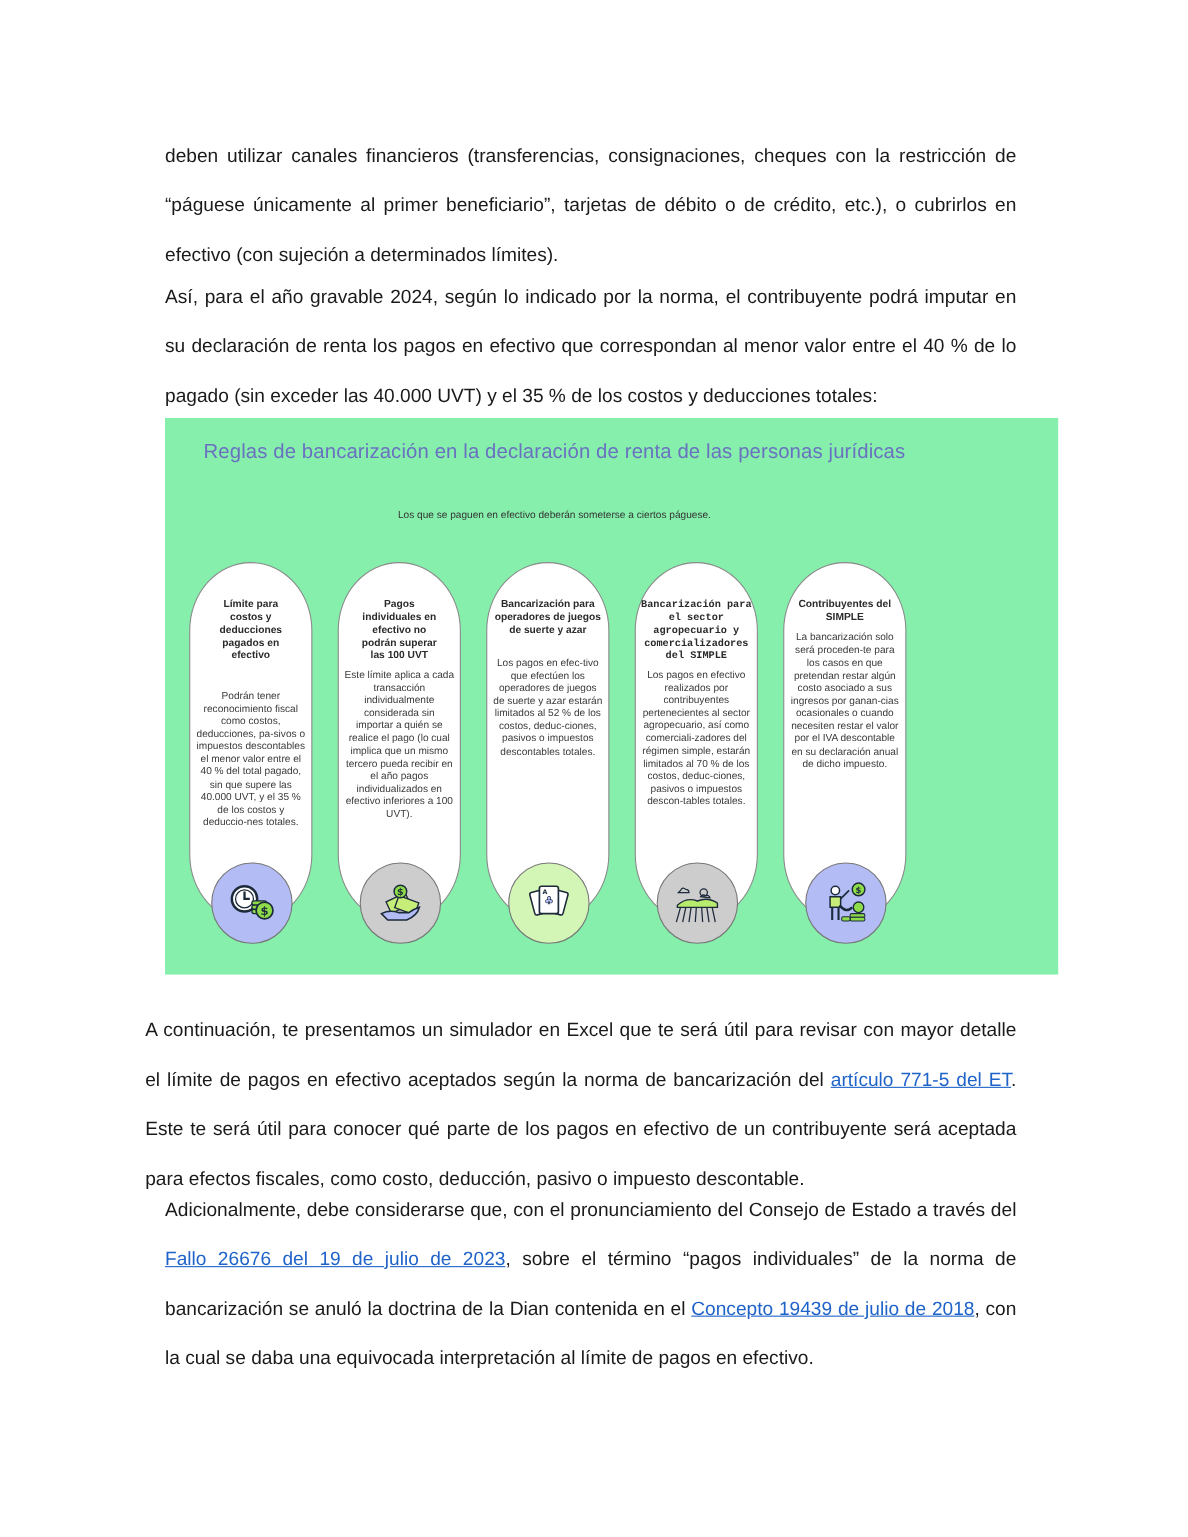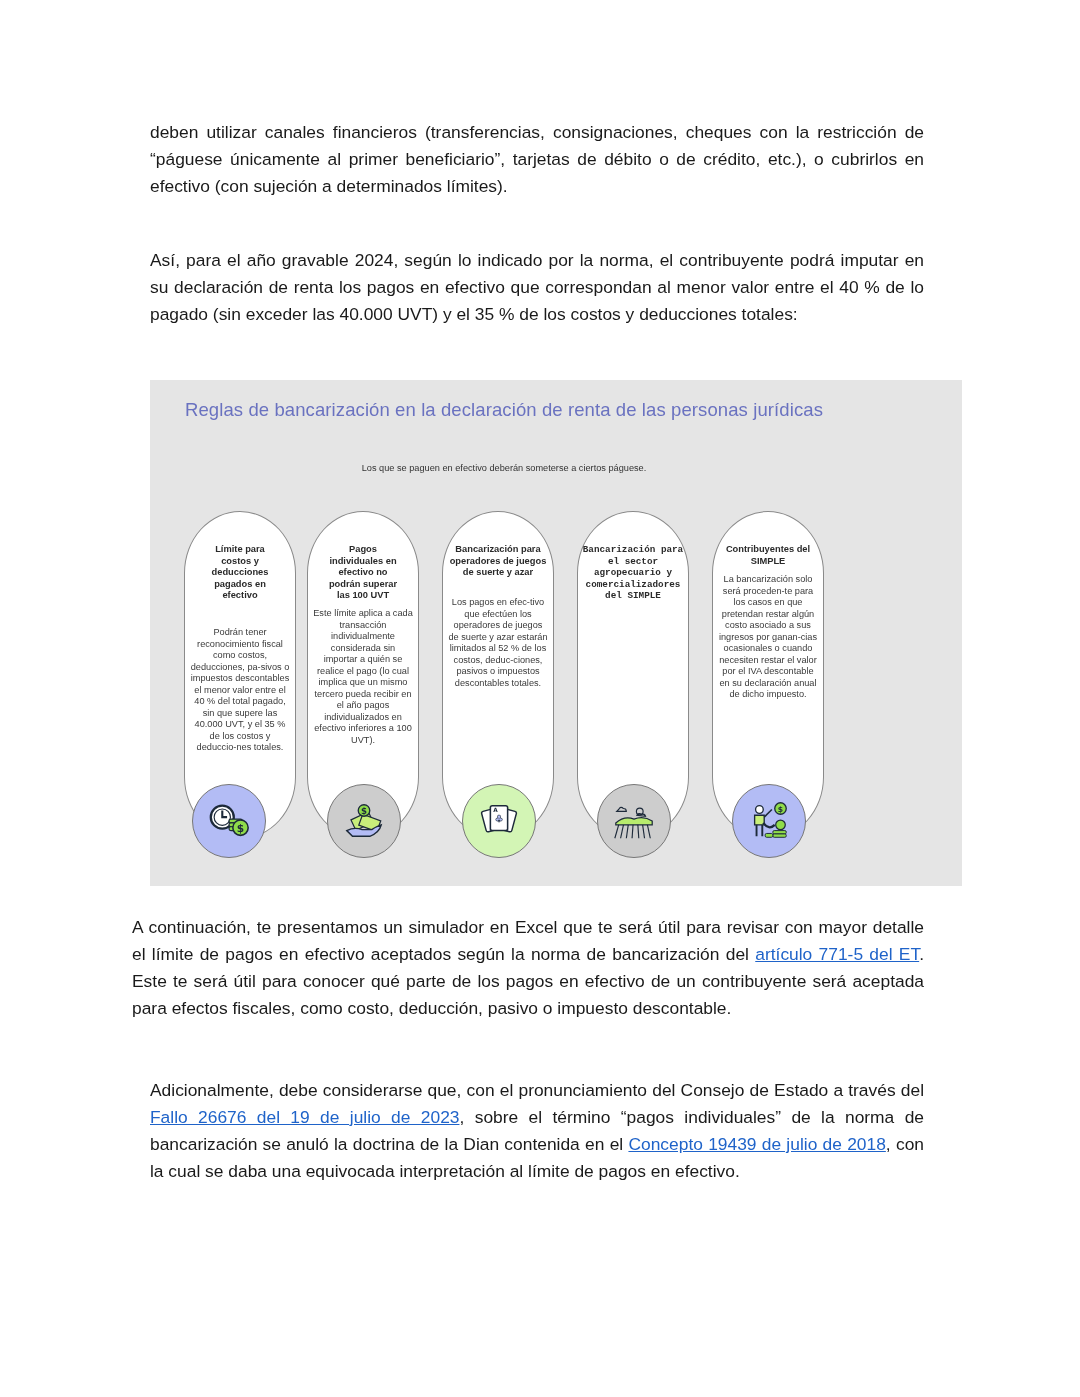--- a/index.html
+++ b/index.html
@@ -1,25 +1,25 @@
 <!DOCTYPE html>
 <html><head>
 <meta charset="utf-8">
 <style>
   html, body { margin:0; padding:0; background:#ffffff; }
   body { width:1080px; height:1397px; position:relative; overflow:hidden;
          font-family:"Liberation Sans", sans-serif; color:#1a1a1a; }
-  .para { position:absolute; font-size:17.4px; line-height:27px; text-align:justify; text-align-last:left; margin:0; }
+  .para { position:absolute; font-size:17.4px; line-height:45px; text-align:justify; text-align-last:left; margin:0; }
   .p1 { left:150px; top:119px; width:774px; }
   .p2 { left:150px; top:247px; width:774px; }
   .p3 { left:132px; top:914px; width:792px; }
   .p4 { left:150px; top:1077px; width:774px; }
   a.link { color:#1f63c9; text-decoration:underline; }
 
-  .figure { position:absolute; left:150px; top:380px; width:812px; height:506px; background:#e5e5e5; }
+  .figure { position:absolute; left:150px; top:380px; width:812px; height:506px; background:#86efac; }
   .fig-title { position:absolute; left:0; top:19px; width:708px; text-align:center; font-size:18.5px; color:#6a72c0; letter-spacing:0.1px; }
   .fig-sub { position:absolute; left:30px; top:53px; width:648px; text-align:center; font-size:9.2px; line-height:11.5px; color:#333; }
   .fig-sub2 { position:absolute; left:30px; top:83px; width:648px; text-align:center; font-size:9.2px; color:#333; }
 
   .pill { position:absolute; top:131px; width:112px; height:328px; background:#fff; border:1px solid #8a8a8a;
           border-radius:56px / 62px; box-sizing:border-box; }
   .pill-head { position:absolute; left:6px; right:6px; top:32px; text-align:center; font-weight:bold; font-size:9.3px; line-height:11.6px; color:#2a2a2a; }
   .pill-body { position:absolute; left:5px; right:5px; text-align:center; font-size:9.2px; line-height:11.5px; color:#3a3a3a; }
   .icon-circle { position:absolute; width:74px; height:74px; border-radius:50%; border:1px solid #777; box-sizing:border-box;
                  display:flex; align-items:center; justify-content:center; }
@@ -28,21 +28,21 @@
 </head>
 <body>
 
 <p class="para p1">deben utilizar canales financieros (transferencias, consignaciones, cheques con la restricción de “páguese únicamente al primer beneficiario”, tarjetas de débito o de crédito, etc.), o cubrirlos en efectivo (con sujeción a determinados límites).</p>
 <p class="para p2">Así, para el año gravable 2024, según lo indicado por la norma, el contribuyente podrá imputar en su declaración de renta los pagos en efectivo que correspondan al menor valor entre el 40 % de lo pagado (sin exceder las 40.000 UVT) y el 35 % de los costos y deducciones totales:</p>
 
 <div class="figure">
   <div class="fig-title">Reglas de bancarización en la declaración de renta de las personas jurídicas</div>
   <div class="fig-sub2">Los que se paguen en efectivo deberán someterse a ciertos páguese.</div>
 
-  <div class="pill" style="left:34px;">
+  <div class="pill" style="left:22px;">
     <div class="pill-head" style="left:18px;right:18px;">Límite para costos y deducciones pagados en efectivo</div>
     <div class="pill-body" style="top:96px;margin-top:19px;">Podrán tener reconocimiento fiscal como costos, deducciones, pa-sivos o impuestos descontables el menor valor entre el 40 % del total pagado, sin que supere las 40.000 UVT, y el 35 % de los costos y deduccio-nes totales.</div>
   </div>
   <div class="icon-circle" style="left:42px;top:404px;background:#b3bcf5;">
     <svg viewBox="0 0 48 48">
         <circle cx="17" cy="20" r="12" fill="#fff" stroke="#1d2a3a" stroke-width="2.4"></circle>
         <circle cx="17" cy="20" r="8.5" fill="none" stroke="#1d2a3a" stroke-width="1.2"></circle>
         <path d="M17 13 V20 H22" stroke="#1d2a3a" stroke-width="2.2" fill="none"></path>
         <rect x="24" y="22" width="14" height="4" rx="2" fill="#8fdc4a" stroke="#1d2a3a" stroke-width="1.2"></rect>
         <rect x="24" y="26" width="14" height="4" rx="2" fill="#8fdc4a" stroke="#1d2a3a" stroke-width="1.2"></rect>
@@ -75,20 +75,21 @@
         <rect x="8" y="12" width="16" height="22" rx="2" fill="#fff" stroke="#1d2a3a" stroke-width="1.5" transform="rotate(-15 16 23)"></rect>
         <rect x="24" y="12" width="16" height="22" rx="2" fill="#fff" stroke="#1d2a3a" stroke-width="1.5" transform="rotate(15 32 23)"></rect>
         <rect x="15" y="8" width="18" height="26" rx="2" fill="#fff" stroke="#1d2a3a" stroke-width="1.6"></rect>
         <text x="18" y="15" font-size="6" font-weight="bold" fill="#1d2a3a" font-family="DejaVu Sans, sans-serif">A</text>
         <text x="24" y="25" font-size="10" text-anchor="middle" fill="#b3bcf5" stroke="#1d2a3a" stroke-width="0.6" font-family="DejaVu Sans, sans-serif">♣</text>
       </svg>
   </div>
 
   <div class="pill" style="left:427px;">
     <div class="pill-head" style="left:4px;right:4px;font-family:Liberation Mono, monospace;">Bancarización para el sector agropecuario y comercializadores del SIMPLE</div>
+    <div class="pill-body" style="top:96px;">Los pagos en efectivo realizados por contribuyentes pertenecientes al sector agropecuario, así como comerciali-zadores del régimen simple, estarán limitados al 70 % de los costos, deduc-ciones, pasivos o impuestos descon-tables totales.</div>
   </div>
   <div class="icon-circle" style="left:447px;top:404px;background:#cdcdcd;">
     <svg viewBox="0 0 48 48">
         <path d="M8 12 q2 -4 5 -1 q3 0 3 3 h-10 z" fill="none" stroke="#1d2a3a" stroke-width="1.2"></path>
         <circle cx="30" cy="14" r="3.5" fill="none" stroke="#1d2a3a" stroke-width="1.2"></circle>
         <path d="M27 18 q2 -3 5 -1 q3 -1 4 2 z" fill="none" stroke="#1d2a3a" stroke-width="1.2"></path>
         <path d="M5 26 Q14 18 24 22 Q34 18 43 24 L43 28 L5 28 Z" fill="#b8ec6e" stroke="#1d2a3a" stroke-width="1.3"></path>
         <g stroke="#1d2a3a" stroke-width="1.2">
           <line x1="8" y1="28" x2="4" y2="42"></line>
           <line x1="13" y1="28" x2="10" y2="42"></line>

